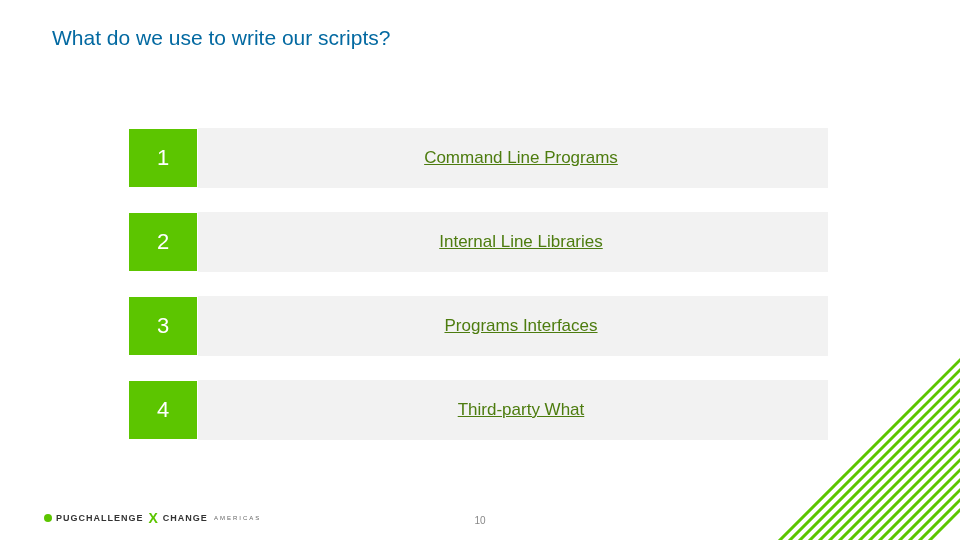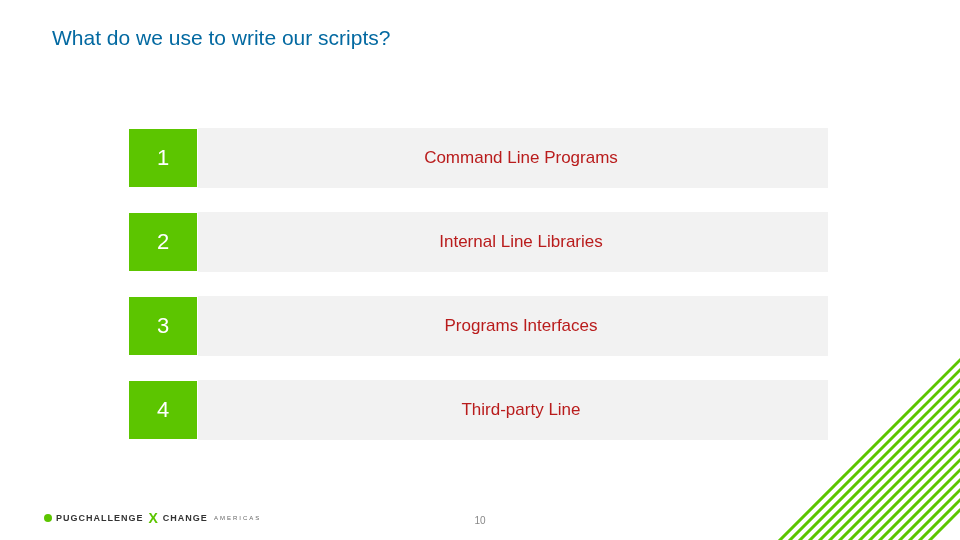--- a/index.html
+++ b/index.html
@@ -47,21 +47,22 @@
     width: 16px;
     background: #f2f2f2;
   }
   .label {
     flex: 1;
     background: #f2f2f2;
     display: flex;
     align-items: center;
     justify-content: center;
     font-size: 17px;
-    color: #b91c1c;
+    color: #4d7c0f;
+    text-decoration: underline;
   }
   .pagenum {
     position: absolute;
     bottom: 14px;
     left: 50%;
     transform: translateX(-50%);
     font-size: 10px;
     color: #888;
     margin-top: 44px;
   }
@@ -120,21 +121,21 @@
     <div class="label">Internal Line Libraries</div>
   </div>
   <div class="row">
     <div class="num">3</div>
     <div class="spacer"></div>
     <div class="label">Programs Interfaces</div>
   </div>
   <div class="row">
     <div class="num">4</div>
     <div class="spacer"></div>
-    <div class="label">Third-party Line</div>
+    <div class="label">Third-party What</div>
   </div>
 </div>
 
 <div class="pagenum">10</div>
 
 <div class="logo">
   <span class="dot"></span>
   <span class="word">PUGCHALLENGE</span>
   <span class="x">X</span>
   <span class="word">CHANGE</span>

